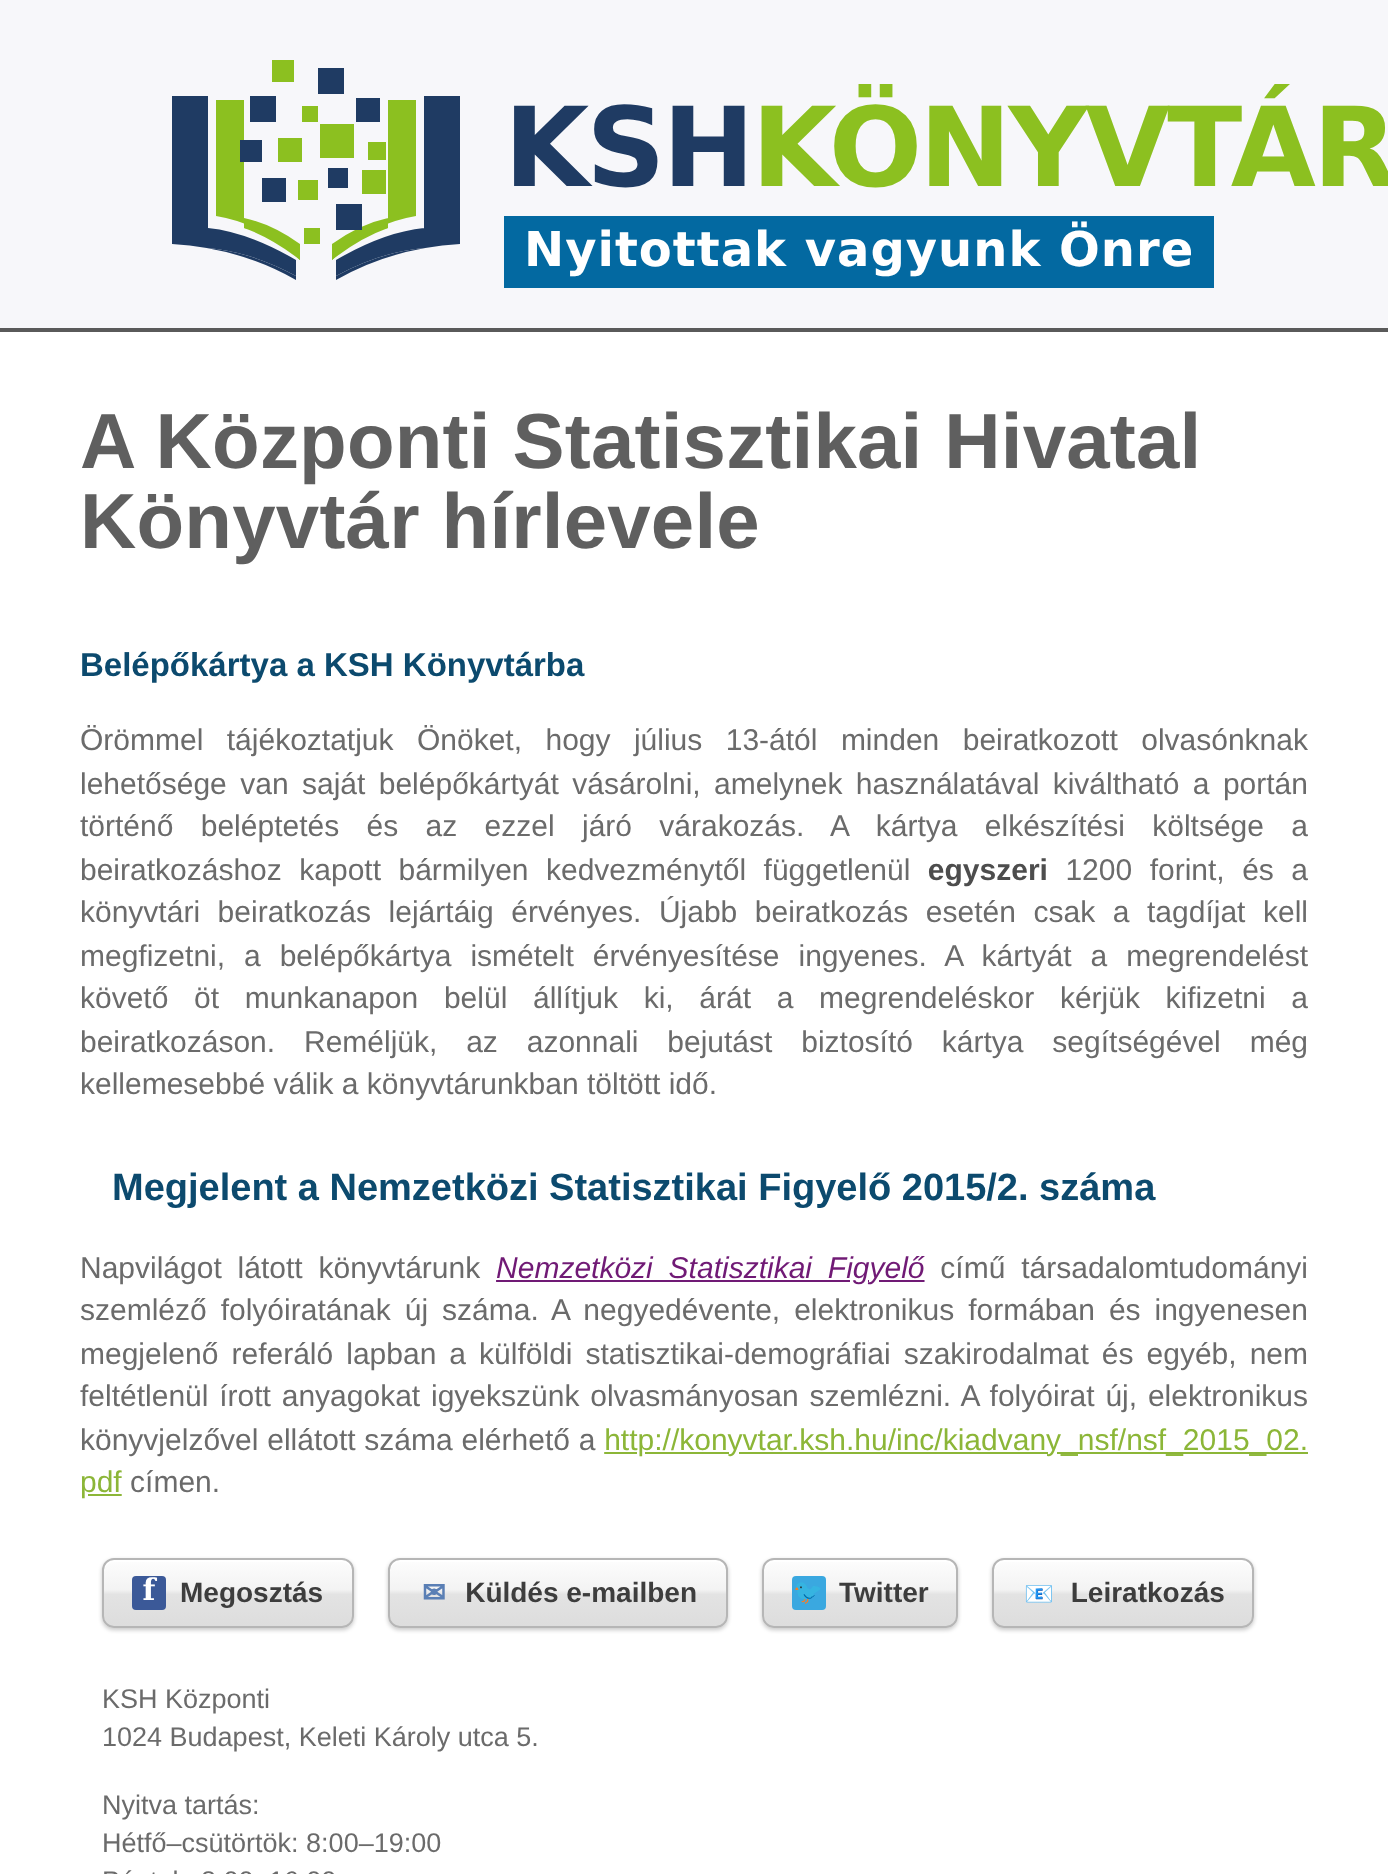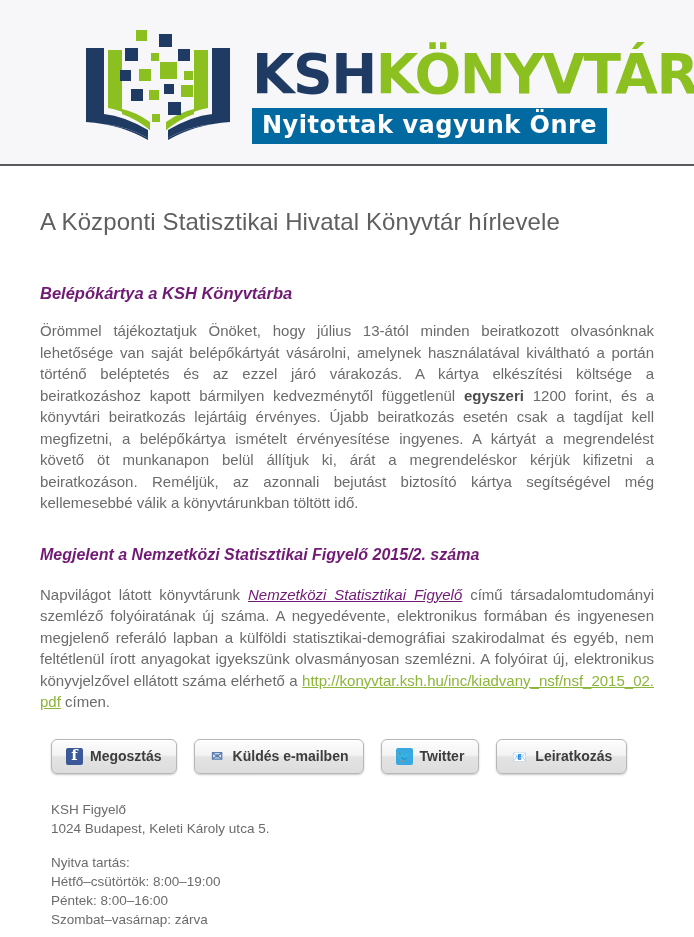--- a/index.html
+++ b/index.html
@@ -67,40 +67,40 @@
   }
 
   
   .content {
     padding: 36px 40px 0 40px;
     box-sizing: border-box;
     width: 694px;
   }
   h1.page-title {
     font-family: "Liberation Sans", sans-serif;
-    font-weight: normal;
-    font-size: 24px;
+    font-weight: bold;
+    font-size: 39px;
     line-height: 40px;
     color: #5f5f5f;
     margin: 0 0 40px 0;
     letter-spacing: 0.1px;
   }
   h2.section-title {
     font-family: "Liberation Sans", sans-serif;
     font-weight: bold;
     font-size: 16.5px;
     line-height: 22px;
-    color: #701a75;
+    color: #0c4a6e;
     margin: 0 0 16px 0;
-    font-style: italic;
   }
   h2.section-title.second {
-    font-size: 16px;
+    font-size: 19px;
     margin-top: 30px;
     margin-bottom: 18px;
+    margin-left: 16px;
   }
   p.body-text {
     font-size: 15px;
     line-height: 21.5px;
     text-align: justify;
     color: #6b6b6b;
     margin: 0 0 6px 0;
   }
   p.body-text b { color: #4d4d4d; font-weight: bold; }
   a.inline-link {
@@ -262,21 +262,21 @@
       <span>Twitter</span>
     </div>
     <div class="share-btn">
       <span class="ico ico-unsub"></span>
       <span>Leiratkozás</span>
     </div>
   </div>
 
   <div class="footer">
     <div class="footer-block">
-      <div>KSH Figyelő</div>
+      <div>KSH Központi</div>
       <div>1024 Budapest, Keleti Károly utca 5.</div>
     </div>
     <div class="footer-block">
       <div>Nyitva tartás:</div>
       <div>Hétfő–csütörtök: 8:00–19:00</div>
       <div>Péntek: 8:00–16:00</div>
       <div>Szombat–vasárnap: zárva</div>
     </div>
 
   </div>

